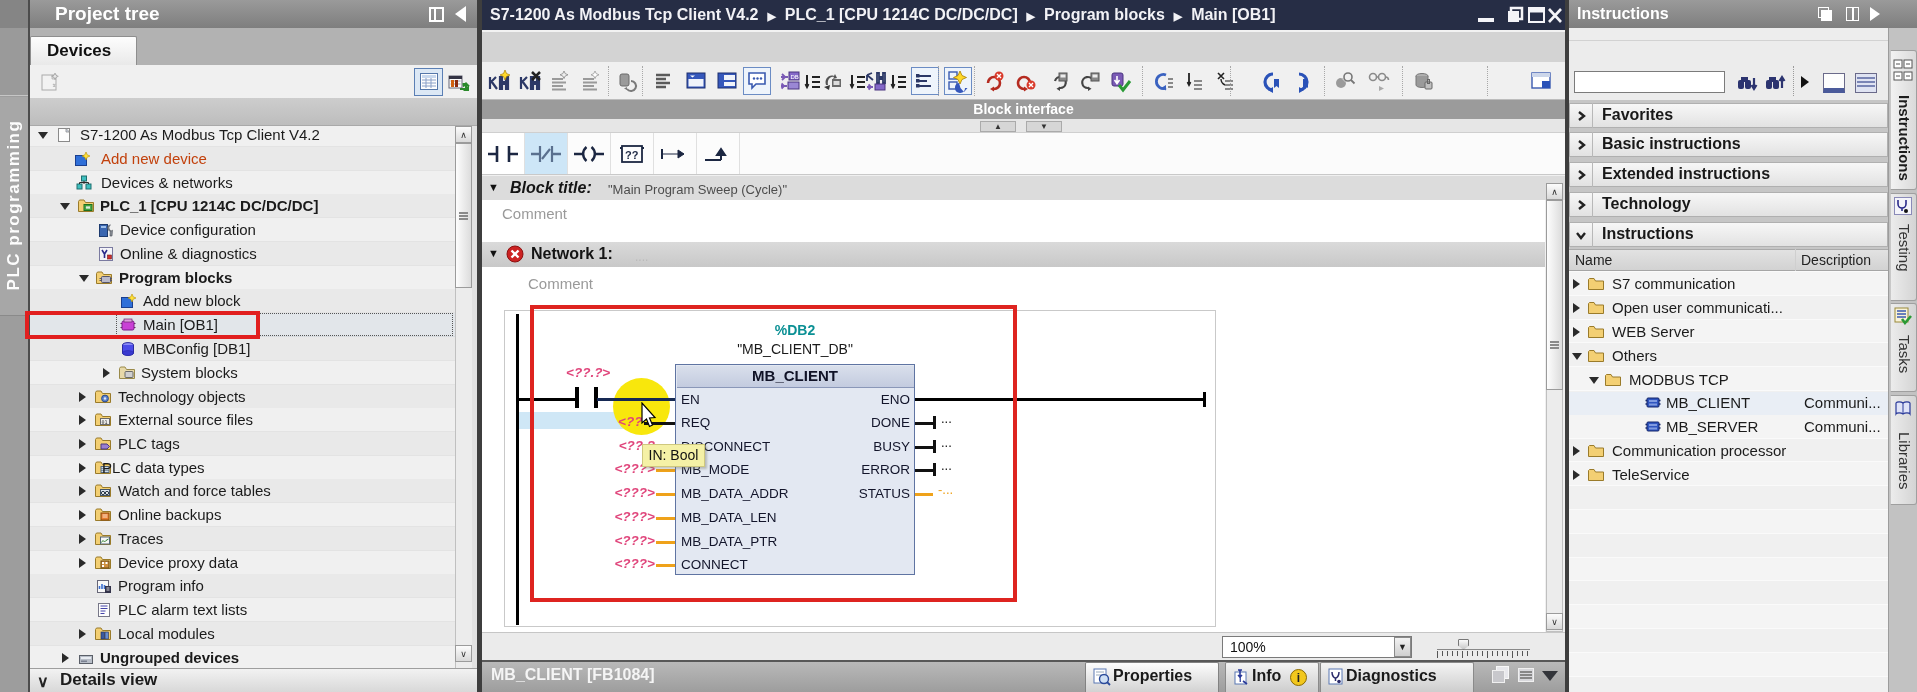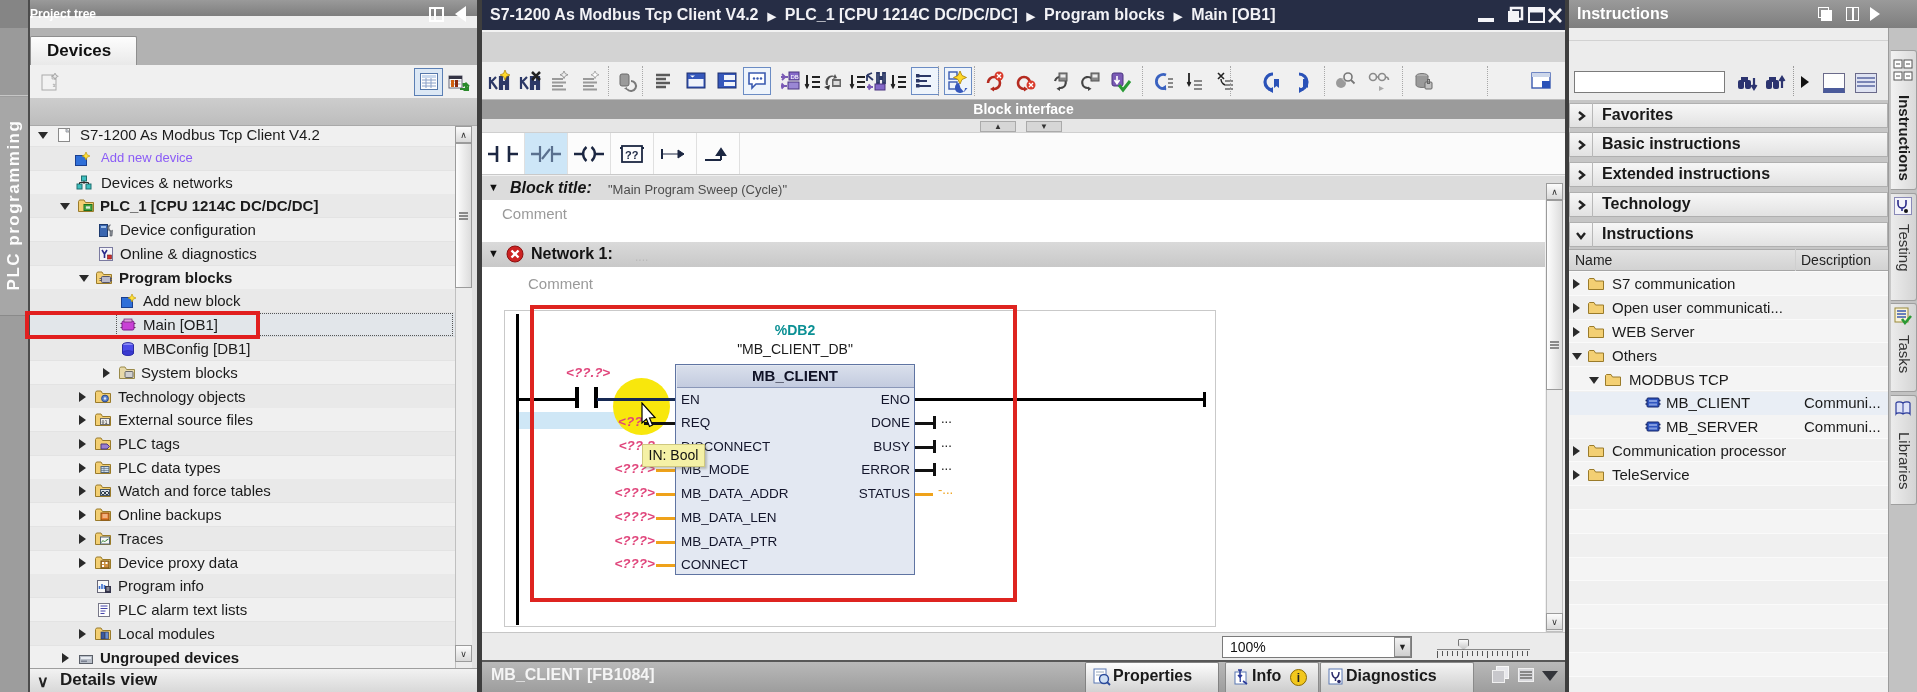--- a/index.html
+++ b/index.html
@@ -15,21 +15,21 @@
 <div class="abs" id="leftstrip" style="left:0;top:0;width:30px;height:692px;background:#9d9d9d;">
   <div class="abs" style="left:0;top:0;width:30px;height:28px;background:#858585;"></div>
   <div class="abs" style="left:0;top:28px;width:28px;height:68px;background:#9a9a9a;border-bottom:1px solid #c6c6c6;"></div>
   <div class="abs" style="left:0;top:97px;width:28px;height:219px;background:#a7a7a7;border-bottom:1px solid #8a8a8a;"></div>
   <div class="abs" style="left:-127px;top:191px;width:282px;height:28px;transform:rotate(-90deg);color:#fdfdfd;font-weight:bold;font-size:17px;letter-spacing:1.5px;text-align:center;line-height:28px;">PLC programming</div>
   <div class="abs" style="left:28px;top:0;width:2px;height:692px;background:#4c4c4c;"></div>
 </div>
 
 <div class="abs" id="ptree" style="left:30px;top:0;width:452px;height:692px;background:#eeeeee;">
 
-  <div class="abs" style="left:0;top:0;width:452px;height:16px;background:linear-gradient(#9a9a9a,#7e7e7e);color:#fff;font-size:12px;font-weight:bold;line-height:28px;">Project tree</div>
+  <div class="abs" style="left:0;top:0;width:452px;height:28px;background:linear-gradient(#9a9a9a,#7e7e7e);color:#fff;font-size:19px;font-weight:bold;line-height:28px;padding-left:25px;">Project tree</div>
   <div class="abs" style="left:399px;top:7px;width:15px;height:15px;border:2px solid #fff;"></div>
   <div class="abs" style="left:404px;top:7px;width:2px;height:15px;background:#fff;"></div>
   <div class="abs" style="left:425px;top:6px;width:0;height:0;border-top:8px solid transparent;border-bottom:8px solid transparent;border-right:11px solid #fff;"></div>
 
   <div class="abs" style="left:0;top:28px;width:452px;height:37px;background:#b2b2b2;"></div>
   <div class="abs" style="left:0;top:36px;width:107px;height:29px;background:linear-gradient(#fdfdfd,#e9e9e9);border:1px solid #8e8e8e;border-bottom:none;border-radius:2px 2px 0 0;color:#111;font-size:17px;font-weight:bold;line-height:28px;padding-left:16px;">Devices</div>
 
   <div class="abs" style="left:0;top:65px;width:452px;height:33px;background:#f0f0f0;"></div>
   <div class="abs" id="pt-ico-new" style="left:10px;top:71px;width:22px;height:22px;">
         <svg width="22" height="22" viewBox="0 0 22 22">
@@ -71,21 +71,21 @@
           </svg>
         </div>
 <div class="abs" style="left:50px;top:0px;font-size:15px;color:#1b1b1b;font-weight:normal;white-space:nowrap;">S7-1200 As Modbus Tcp Client V4.2</div>
 <div class="abs" style="left:0;top:21px;width:425px;height:24px;background:#e9e9e9;border-bottom:1px solid #e3e3e3;"></div>
 <div class="abs" style="left:44px;top:25px;width:16px;height:16px;">
           <svg width="16" height="16" viewBox="0 0 16 16">
             <rect x="1.5" y="4.5" width="11" height="10" fill="#2f6fd8" stroke="#1a3f8f"></rect>
             <path d="M12 1 l1.2 2.8 L16 5 l-2.8 1.2 L12 9 l-1.2-2.8 L8 5 l2.8-1.2 Z" fill="#ffe13a" stroke="#b68d00" stroke-width="0.6"></path>
           </svg>
         </div>
-<div class="abs" style="left:71px;top:24px;font-size:13px;color:#8b5cf6;font-weight:normal;white-space:nowrap;">Add new device</div>
+<div class="abs" style="left:71px;top:24px;font-size:15px;color:#c2410c;font-weight:normal;white-space:nowrap;">Add new device</div>
 <div class="abs" style="left:0;top:45px;width:425px;height:24px;background:#f0f0f0;border-bottom:1px solid #e3e3e3;"></div>
 <div class="abs" style="left:46px;top:49px;width:16px;height:16px;">
           <svg width="16" height="16" viewBox="0 0 16 16">
             <rect x="1" y="9" width="5" height="5" fill="#3fbfbf" stroke="#1f6f6f"></rect>
             <rect x="10" y="9" width="5" height="5" fill="#3fbfbf" stroke="#1f6f6f"></rect>
             <rect x="5.5" y="1" width="5" height="5" fill="#3fbfbf" stroke="#1f6f6f"></rect>
             <path d="M8 6 v3 M3.5 9 v-1.5 h9 V9" stroke="#2a2a2a" fill="none"></path>
           </svg>
         </div>
 <div class="abs" style="left:71px;top:48px;font-size:15px;color:#1b1b1b;font-weight:normal;white-space:nowrap;">Devices &amp; networks</div>
@@ -193,21 +193,21 @@
 <div class="abs" style="left:88px;top:309px;font-size:15px;color:#1b1b1b;font-weight:normal;white-space:nowrap;">PLC tags</div>
 <div class="abs" style="left:0;top:330px;width:425px;height:24px;background:#f0f0f0;border-bottom:1px solid #e3e3e3;"></div>
 <div class="abs" style="left:49px;top:337px;width:0;height:0;border-top:5px solid transparent;border-bottom:5px solid transparent;border-left:7px solid #2a2a2a;"></div>
 <div class="abs" style="left:65px;top:334px;width:16px;height:16px;">
           <svg width="16" height="16" viewBox="0 0 16 16">
             <path d="M0.5 3.5 L0.5 13.5 L15.5 13.5 L15.5 4.5 L7.5 4.5 L6 2 L1.5 2 Z" fill="#f3cf73" stroke="#9a7b2a" stroke-width="1"></path>
             <rect x="6" y="6.5" width="8" height="6" fill="#cde" stroke="#567"></rect>
             <path d="M6 8.5 h8 M6 10.5 h8 M9 6.5 v6" stroke="#567" stroke-width="0.6"></path>
           </svg>
         </div>
-<div class="abs" style="left:88px;top:333px;font-size:15px;color:#1b1b1b;font-weight:normal;white-space:nowrap;">PLC data types</div>
+<div class="abs" style="left:72px;top:333px;font-size:15px;color:#1b1b1b;font-weight:normal;white-space:nowrap;">PLC data types</div>
 <div class="abs" style="left:0;top:353px;width:425px;height:24px;background:#e9e9e9;border-bottom:1px solid #e3e3e3;"></div>
 <div class="abs" style="left:49px;top:360px;width:0;height:0;border-top:5px solid transparent;border-bottom:5px solid transparent;border-left:7px solid #2a2a2a;"></div>
 <div class="abs" style="left:65px;top:357px;width:16px;height:16px;">
           <svg width="16" height="16" viewBox="0 0 16 16">
             <path d="M0.5 3.5 L0.5 13.5 L15.5 13.5 L15.5 4.5 L7.5 4.5 L6 2 L1.5 2 Z" fill="#f3cf73" stroke="#9a7b2a" stroke-width="1"></path>
             <rect x="5.5" y="6.5" width="9" height="6" fill="#dde6f2" stroke="#456"></rect>
             <circle cx="8" cy="10" r="1.6" fill="#fff" stroke="#234"></circle>
             <circle cx="12" cy="10" r="1.6" fill="#fff" stroke="#234"></circle>
             <path d="M9.6 10 h0.8" stroke="#234"></path>
           </svg>

